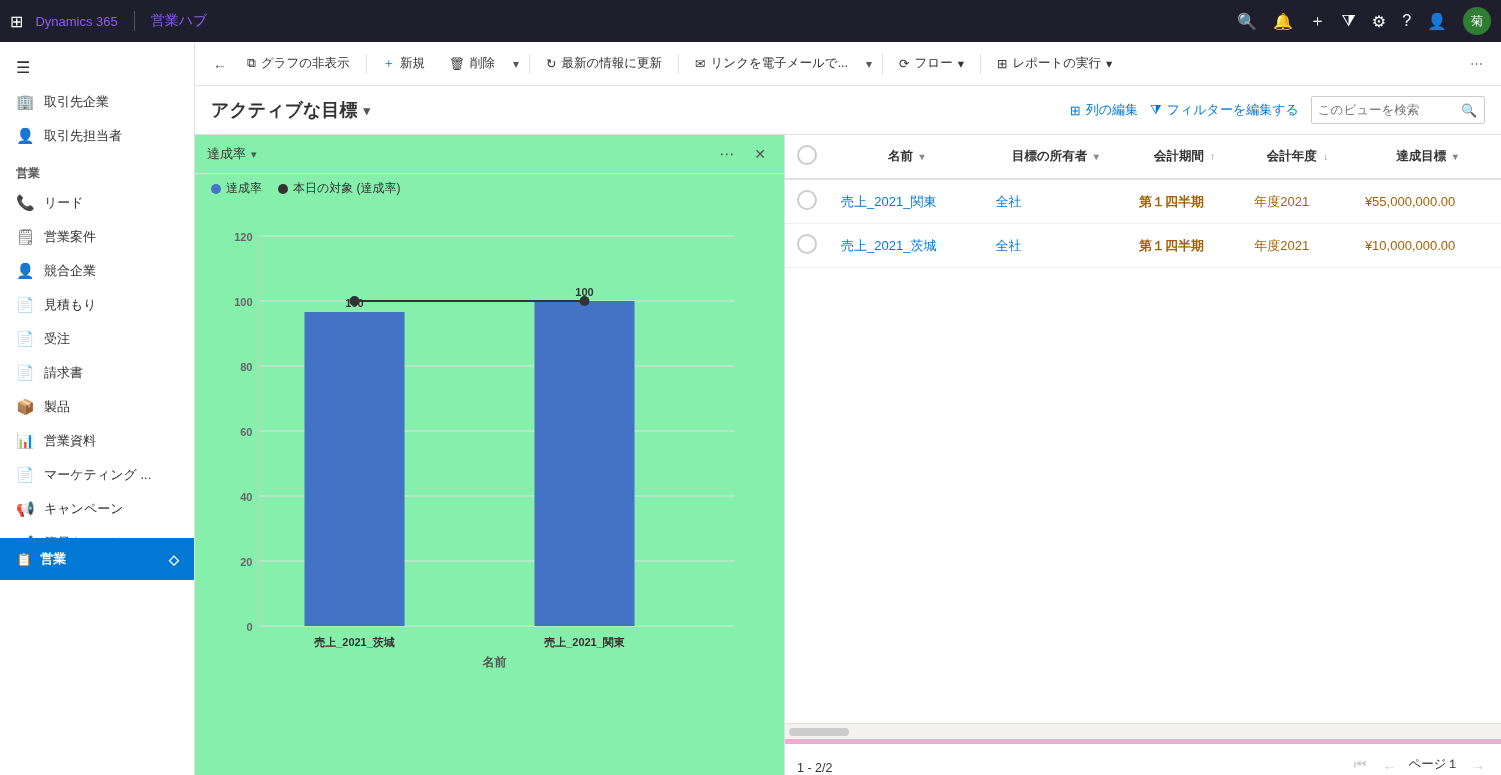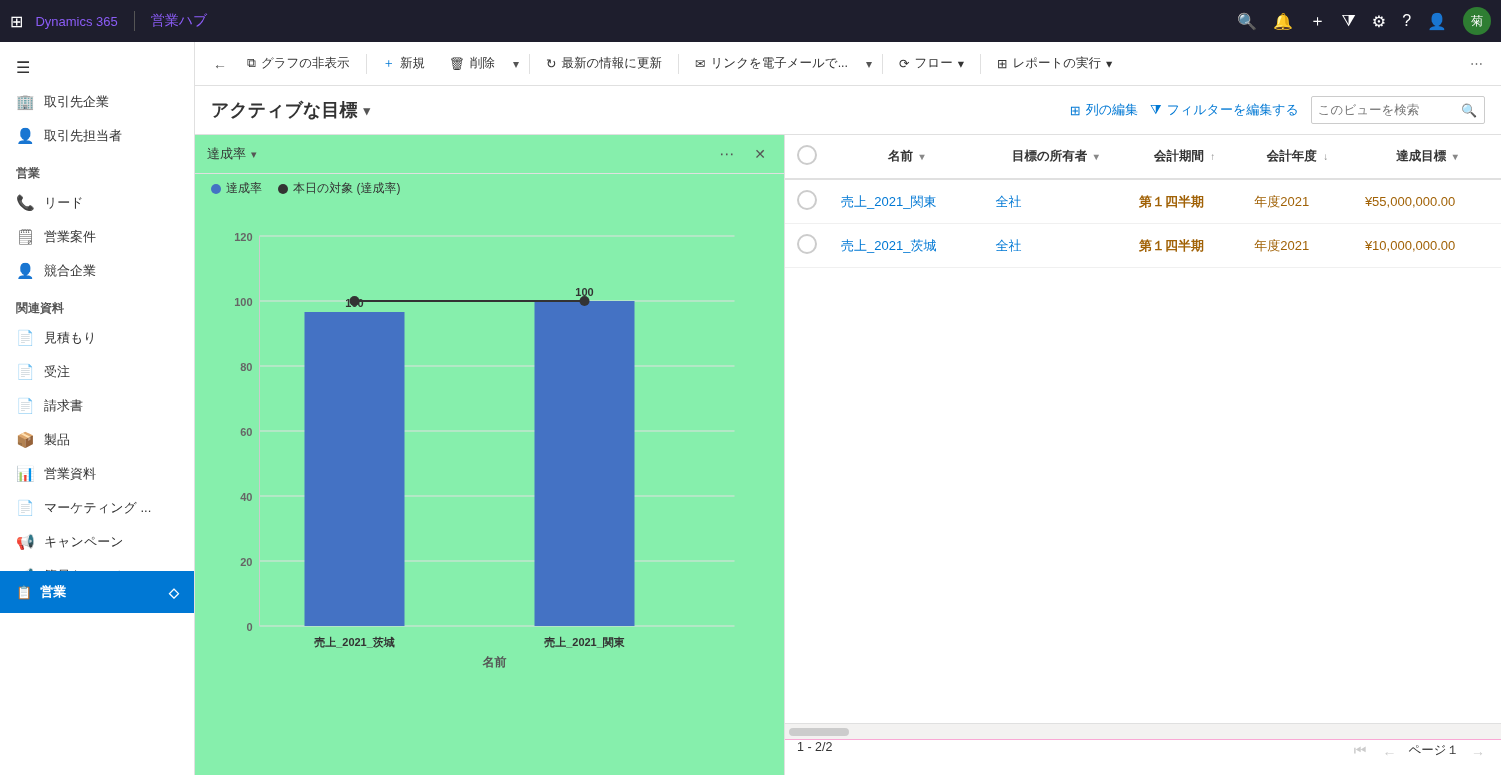--- a/index.html
+++ b/index.html
@@ -106,21 +106,21 @@
     th {
       text-align: center; padding: 10px 12px; font-size: 12.5px; font-weight: 600; color: #333;
       border-bottom: 2px solid #e0e0e0; white-space: nowrap; cursor: pointer;
     }
     th .sort-icon { font-size: 10px; color: #888; margin-left: 3px; }
     td { padding: 10px 12px; font-size: 13px; color: #a16207; border-bottom: 1px solid #f0f0f0; }
     td.link { color: #0078d4; cursor: pointer; }
     .row-check { width: 30px; }
     .row-radio { width: 20px; height: 20px; border-radius: 50%; border: 2px solid #ccc; display: inline-block; }
     .grid-footer {
-      height: 36px; border-top: 1px solid #f9a8d4; display: flex; align-items: flex-start; padding: 0 12px;
+      height: 36px; border-top: 5px solid #f9a8d4; display: flex; align-items: flex-end; padding: 0 12px;
       font-size: 12.5px; color: #333; gap: 8px;
     }
     .grid-footer-right { margin-left: auto; display: flex; align-items: center; gap: 8px; }
     .page-nav-btn { cursor: pointer; color: #555; font-size: 14px; padding: 2px 4px; }
     .page-nav-btn.disabled { color: #ccc; cursor: default; }
   </style>
 </head>
 <body>
 
 <div class="topnav">
@@ -162,21 +162,20 @@
     </div>
     <div class="sidebar-nav-item">
       <span class="icon">🗒</span>
       <span>営業案件</span>
     </div>
     <div class="sidebar-nav-item">
       <span class="icon">👤</span>
       <span>競合企業</span>
     </div>
 
-    <div class="sidebar-section-label">関連資料</div>
 
     <div class="sidebar-nav-item">
       <span class="icon">📄</span>
       <span>見積もり</span>
     </div>
     <div class="sidebar-nav-item">
       <span class="icon">📄</span>
       <span>受注</span>
     </div>
     <div class="sidebar-nav-item">

